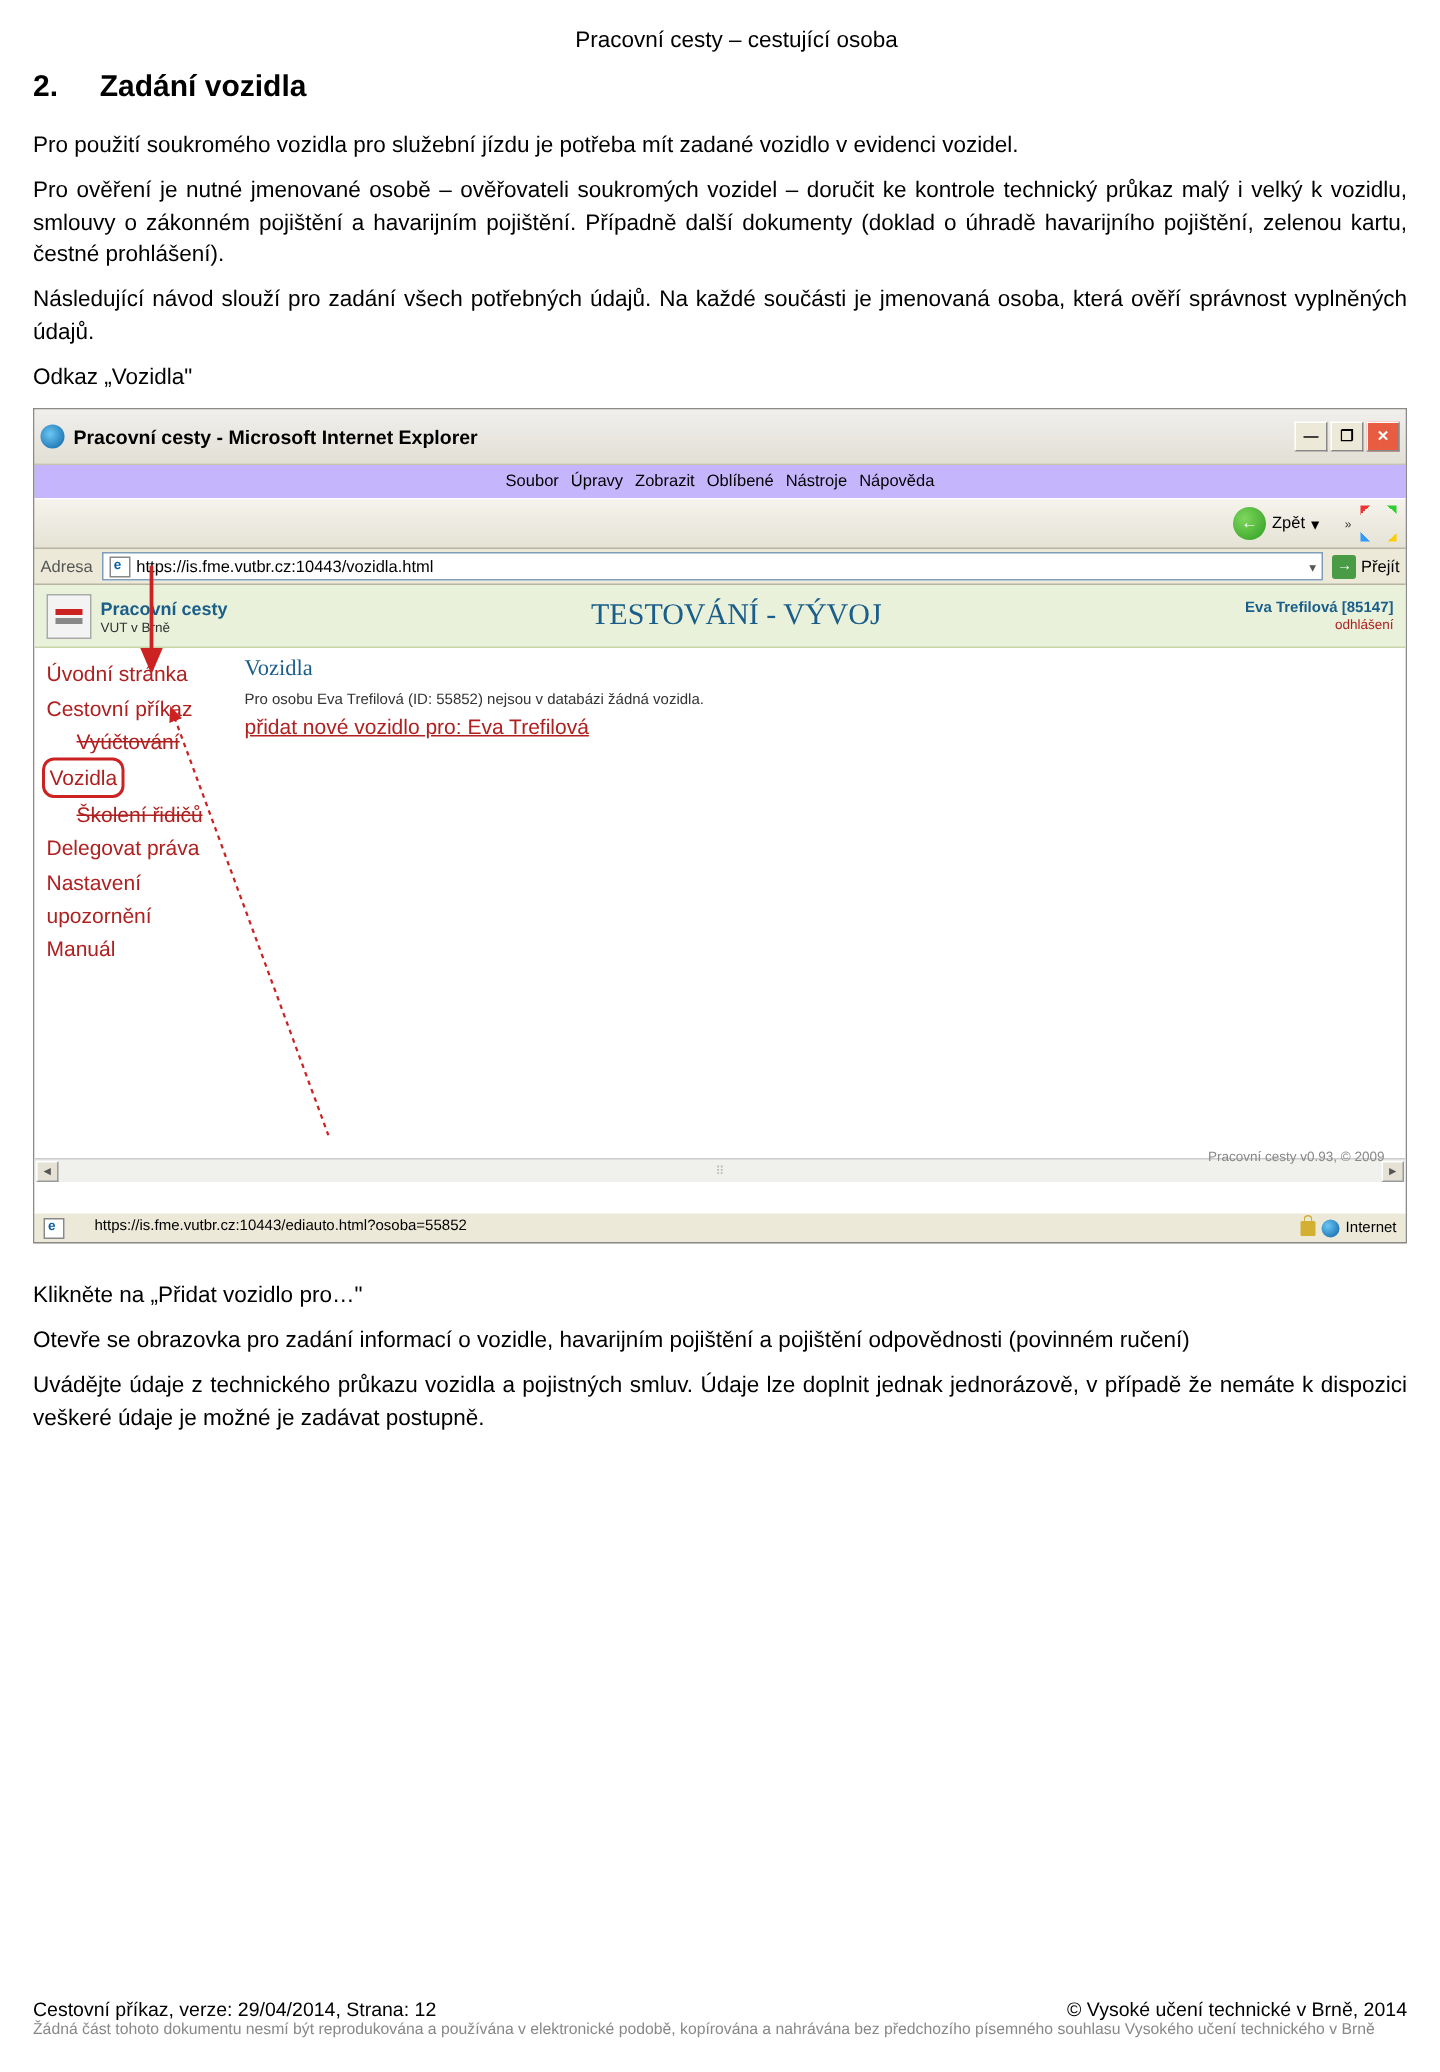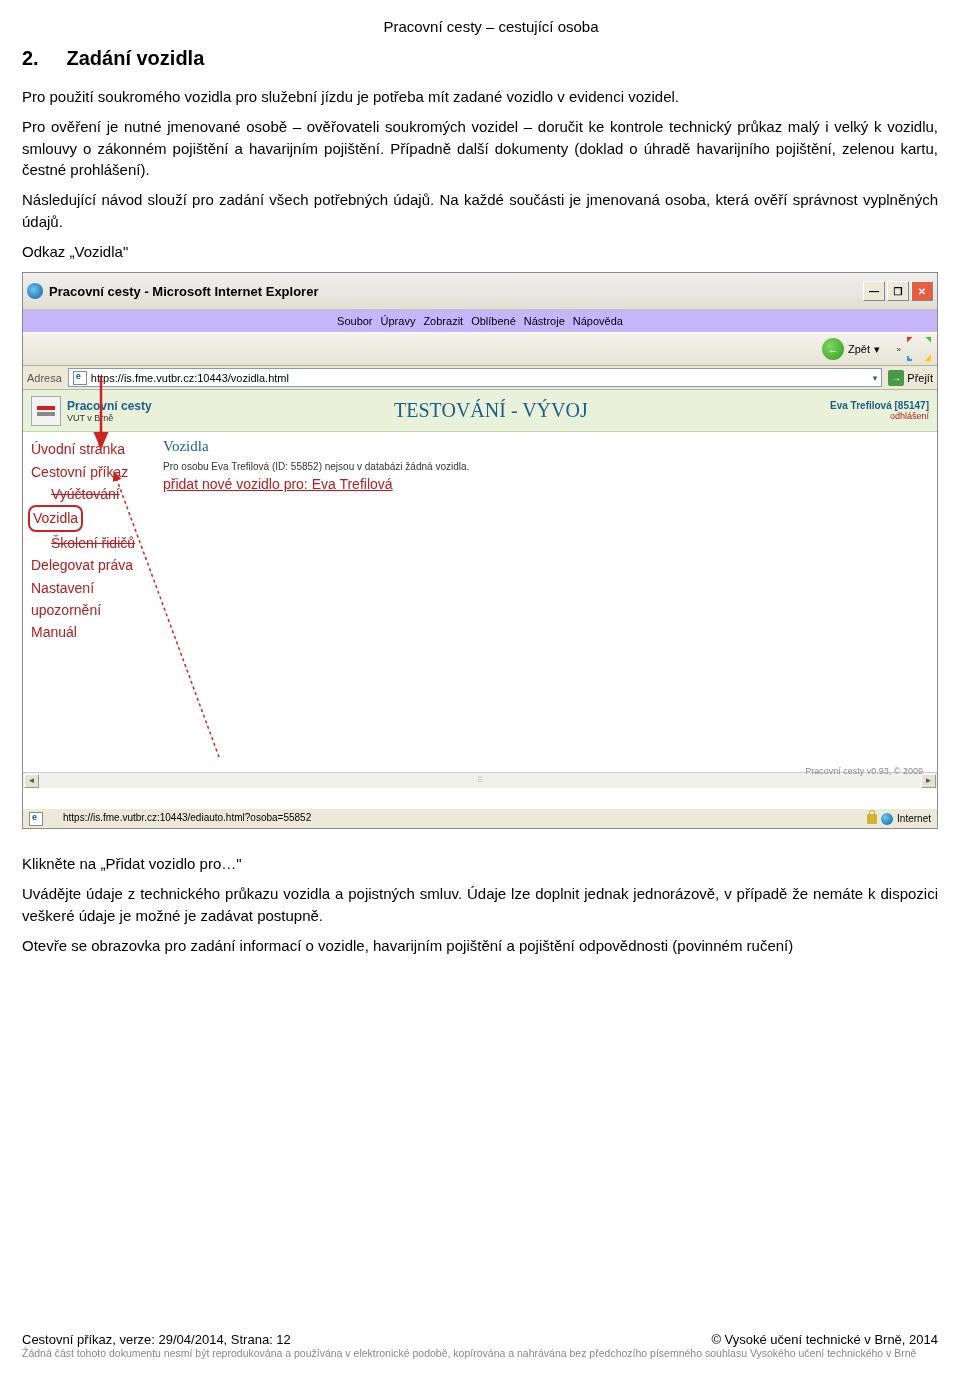--- a/index.html
+++ b/index.html
@@ -367,22 +367,22 @@
         <path d="M0,0 L7,3 L0,6 Z" fill="#c22"></path>
       </marker>
     </defs>
     <line x1="22" y1="0" x2="22" y2="70" stroke="#c22" stroke-width="2.5" marker-end="url(#ah)"></line>
     <line x1="140" y1="380" x2="35" y2="95" stroke="#c22" stroke-width="1.5" stroke-dasharray="3,3" marker-end="url(#ah)"></line>
   </svg>
 </div>
 
 <div class="body-text" style="margin-top:10px">
   <p>Klikněte na „Přidat vozidlo pro…"</p>
+  <p>Otevře se obrazovka pro zadání informací o vozidle, havarijním pojištění a pojištění odpovědnosti (povinném ručení)</p>
   <p>Uvádějte údaje z technického průkazu vozidla a pojistných smluv. Údaje lze doplnit jednak jednorázově, v případě že nemáte k dispozici veškeré údaje je možné je zadávat postupně.</p>
-  <p>Otevře se obrazovka pro zadání informací o vozidle, havarijním pojištění a pojištění odpovědnosti (povinném ručení)</p>
 </div>
 
 <div class="page-footer">
   <div class="footer-line1">
     <span>Cestovní příkaz, verze: 29/04/2014, Strana: 12</span>
     <span>© Vysoké učení technické v Brně, 2014</span>
   </div>
   <div class="footer-disclaimer">Žádná část tohoto dokumentu nesmí být reprodukována a používána v elektronické podobě, kopírována a nahrávána bez předchozího písemného souhlasu Vysokého učení technického v Brně</div>
 </div>
 

